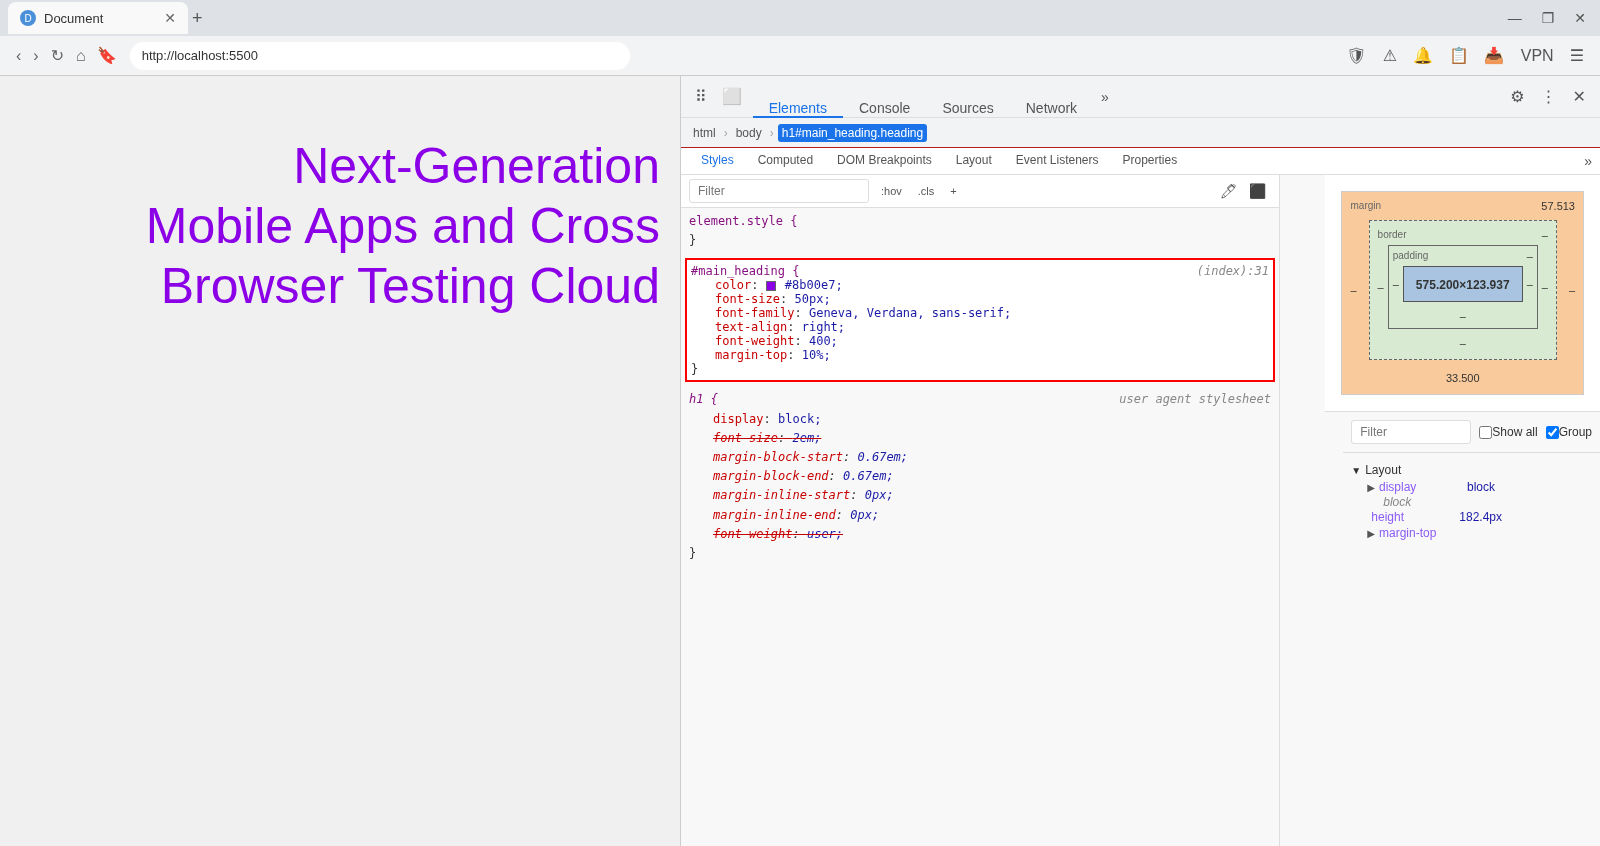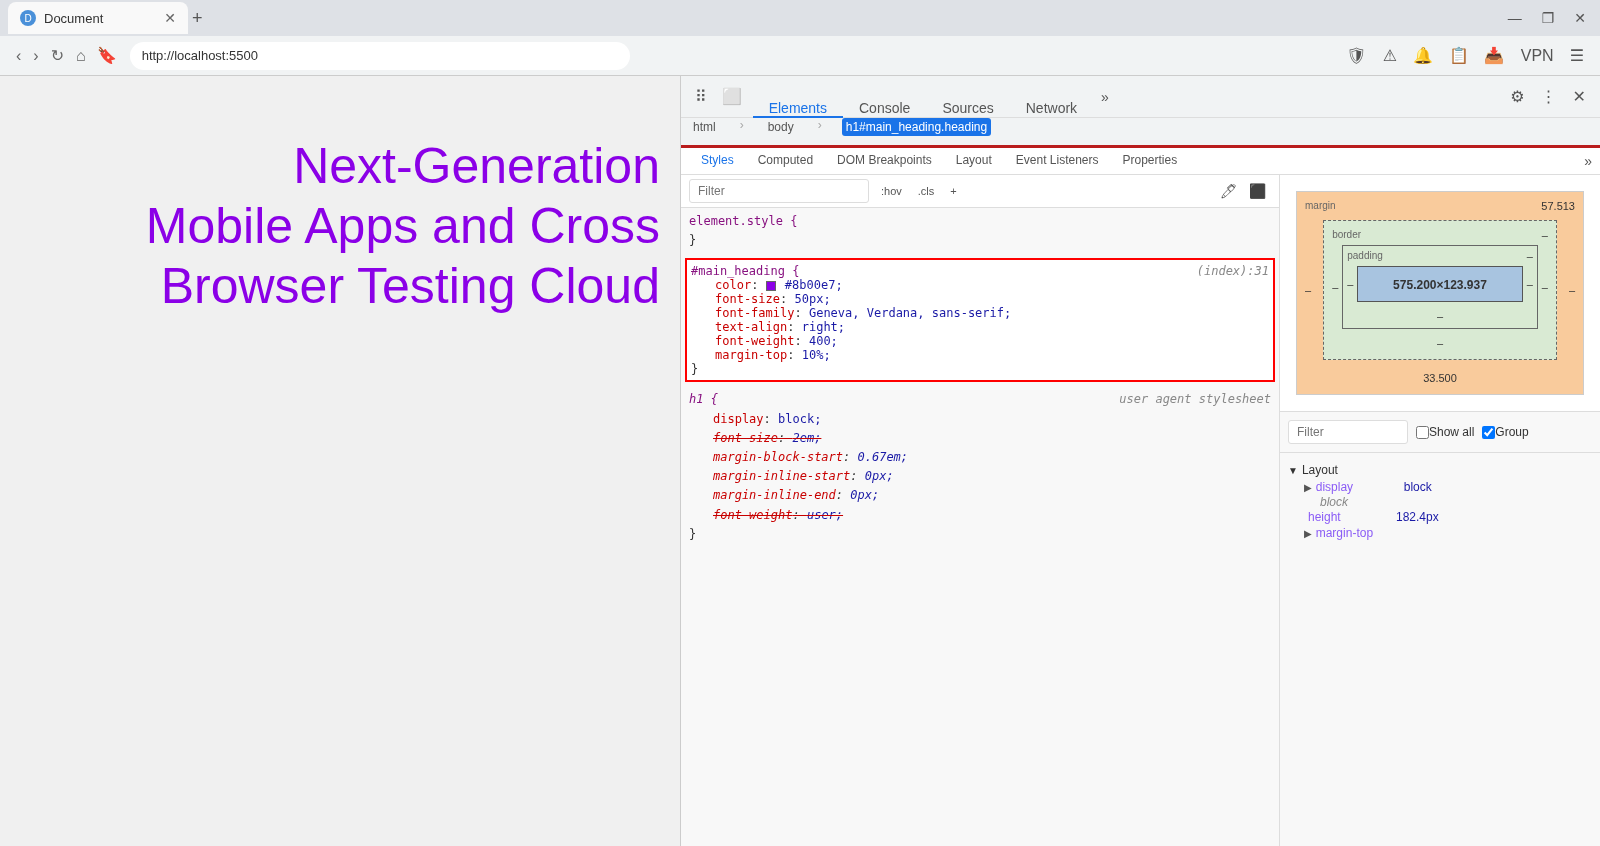--- a/index.html
+++ b/index.html
@@ -35,21 +35,21 @@
     
     .devtools-toolbar { display: flex; align-items: center; background: #f1f3f4; border-bottom: 1px solid #ddd; padding: 0 8px; height: 42px; gap: 4px; }
     .devtools-icon-btn { background: none; border: none; cursor: pointer; padding: 4px 6px; color: #555; font-size: 16px; border-radius: 3px; }
     .devtools-tabs { display: flex; align-items: center; gap: 0; flex: 1; }
     .devtools-tab { padding: 0 16px; height: 42px; display: flex; align-items: flex-end; font-size: 14px; color: #555; cursor: pointer; border-bottom: 2px solid transparent; }
     .devtools-tab.active { color: #1a73e8; border-bottom: 2px solid #1a73e8; }
     .devtools-more-btn { background: none; border: none; cursor: pointer; padding: 4px 8px; color: #555; font-size: 14px; }
     .devtools-right-btns { display: flex; align-items: center; gap: 4px; }
 
     
-    .breadcrumb { display: flex; align-items: flex-start; padding: 0 8px; height: 30px; background: #f1f3f4; border-bottom: 3px solid #b91c1c; font-size: 12px; gap: 20px; }
+    .breadcrumb { display: flex; align-items: center; padding: 0 8px; height: 30px; background: #f1f3f4; border-bottom: 1px solid #b91c1c; font-size: 12px; gap: 4px; }
     .breadcrumb-item { color: #555; cursor: pointer; padding: 2px 4px; border-radius: 2px; }
     .breadcrumb-item.active { background: #1a73e8; color: white; border-radius: 3px; }
 
     
     .sub-tabs { display: flex; align-items: center; border-bottom: 1px solid #ddd; background: white; height: 27px; padding: 0 8px; }
     .sub-tab { padding: 0 12px; height: 36px; display: flex; align-items: center; font-size: 12px; color: #555; cursor: pointer; border-bottom: 2px solid transparent; }
     .sub-tab.active { color: #1a73e8; border-bottom: 2px solid #1a73e8; }
     .sub-tabs-more { margin-left: auto; background: none; border: none; cursor: pointer; font-size: 14px; color: #555; }
 
     
@@ -68,21 +68,21 @@
     .css-selector { color: #881280; }
     .css-property { color: #c80000; padding-left: 24px; }
     .css-brace { color: #333; }
     .css-source { color: #888; font-style: italic; }
 
     .highlighted-rule { border: 2px solid red; margin: 4px; padding: 4px; background: white; }
 
     .color-swatch { display: inline-block; width: 10px; height: 10px; background: #8b00e7; border: 1px solid #666; vertical-align: middle; margin-right: 2px; }
 
     
-    .box-model-panel { width: 320px; display: flex; flex-direction: column; }
+    .box-model-panel { width: 320px; display: flex; flex-direction: column; align-items: flex-end; }
     .box-model-diagram { padding: 16px; background: white; border-bottom: 1px solid #ddd; }
     .box-outer { background: #f9cb9c; border: 1px solid #ccc; padding: 8px; position: relative; }
     .box-label { font-size: 10px; color: #666; }
     .box-value { font-size: 11px; color: #333; }
     .box-inner { background: #d9ead3; border: 1px dashed #666; margin: 4px; padding: 8px; display: flex; flex-direction: column; align-items: center; }
     .box-dimensions { font-size: 12px; color: #333; font-weight: bold; }
 
     
     .computed-filter { display: flex; align-items: center; padding: 8px; border-bottom: 1px solid #ddd; gap: 8px; }
     .computed-filter-input { border: 1px solid #ddd; border-radius: 3px; padding: 2px 8px; font-size: 12px; width: 120px; height: 24px; }
@@ -263,20 +263,24 @@
           <div class="css-property" style="">
             <span style="color:#c80000">display</span><span style="color:#333">: </span>
             <span style="color:#1a1aa6">block;</span>
           </div>
           <div class="css-property" style="font-style:italic; text-decoration:line-through;">
             <span style="color:#c80000">font-size</span><span style="color:#333">: </span>
             <span style="color:#1a1aa6">2em;</span>
           </div>
           <div class="css-property" style="font-style:italic;">
             <span style="color:#c80000">margin-block-start</span><span style="color:#333">: </span>
+            <span style="color:#1a1aa6">0.67em;</span>
+          </div>
+          <div class="css-property" style="font-style:italic;">
+            <span style="color:#c80000">margin-block-end</span><span style="color:#333">: </span>
             <span style="color:#1a1aa6">0.67em;</span>
           </div>
           <div class="css-property" style="font-style:italic;">
             <span style="color:#c80000">margin-inline-start</span><span style="color:#333">: </span>
             <span style="color:#1a1aa6">0px;</span>
           </div>
           <div class="css-property" style="font-style:italic;">
             <span style="color:#c80000">margin-inline-end</span><span style="color:#333">: </span>
             <span style="color:#1a1aa6">0px;</span>
           </div>

